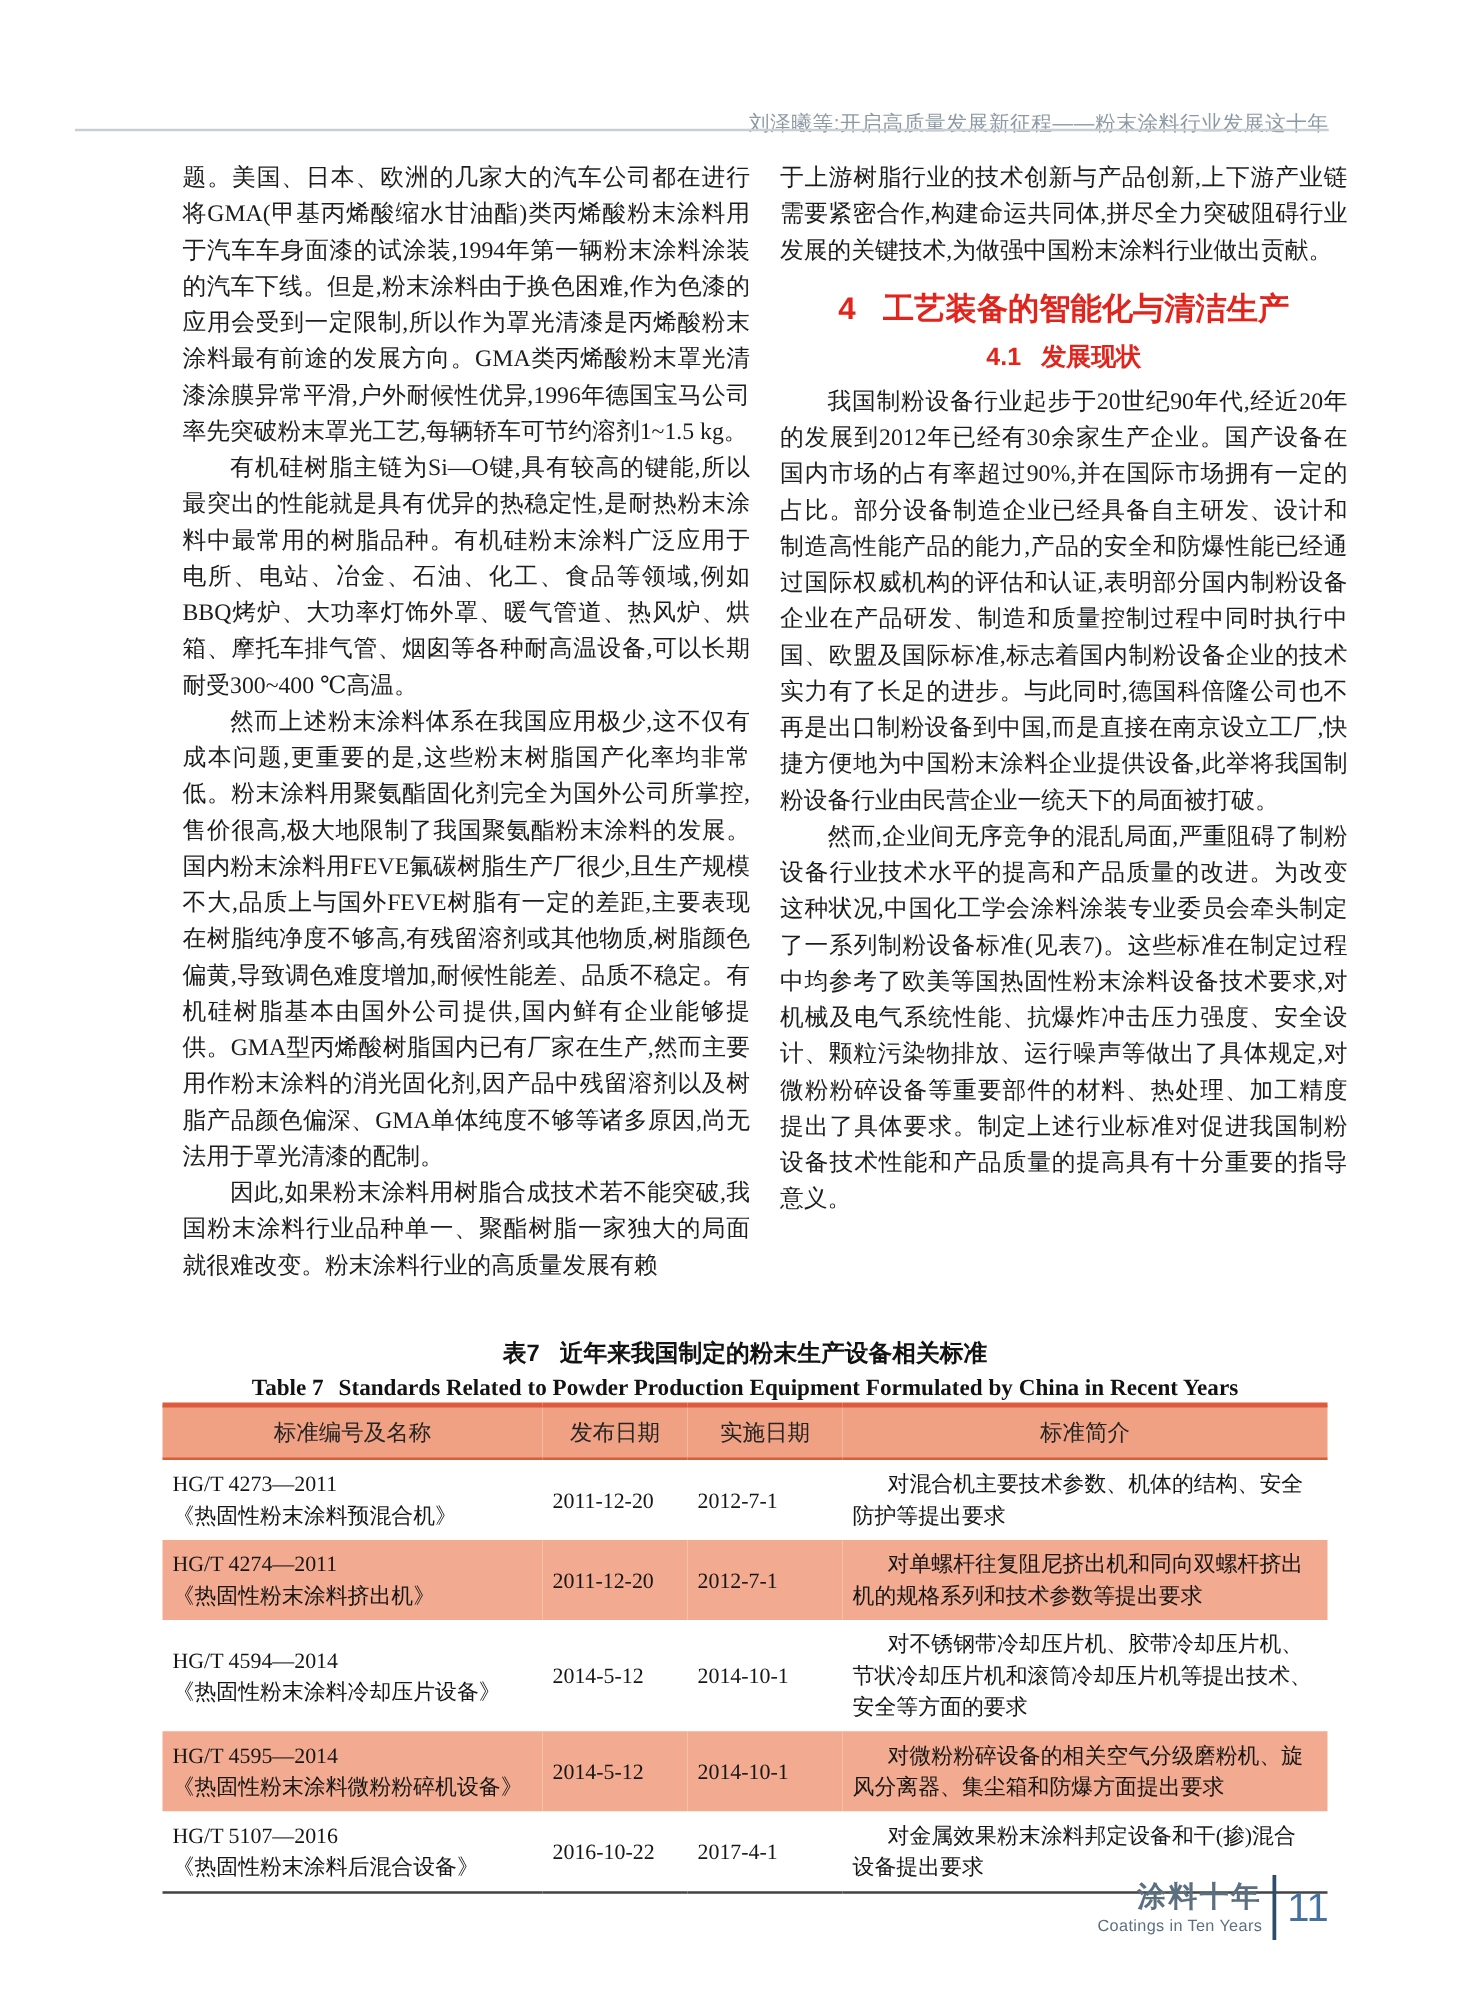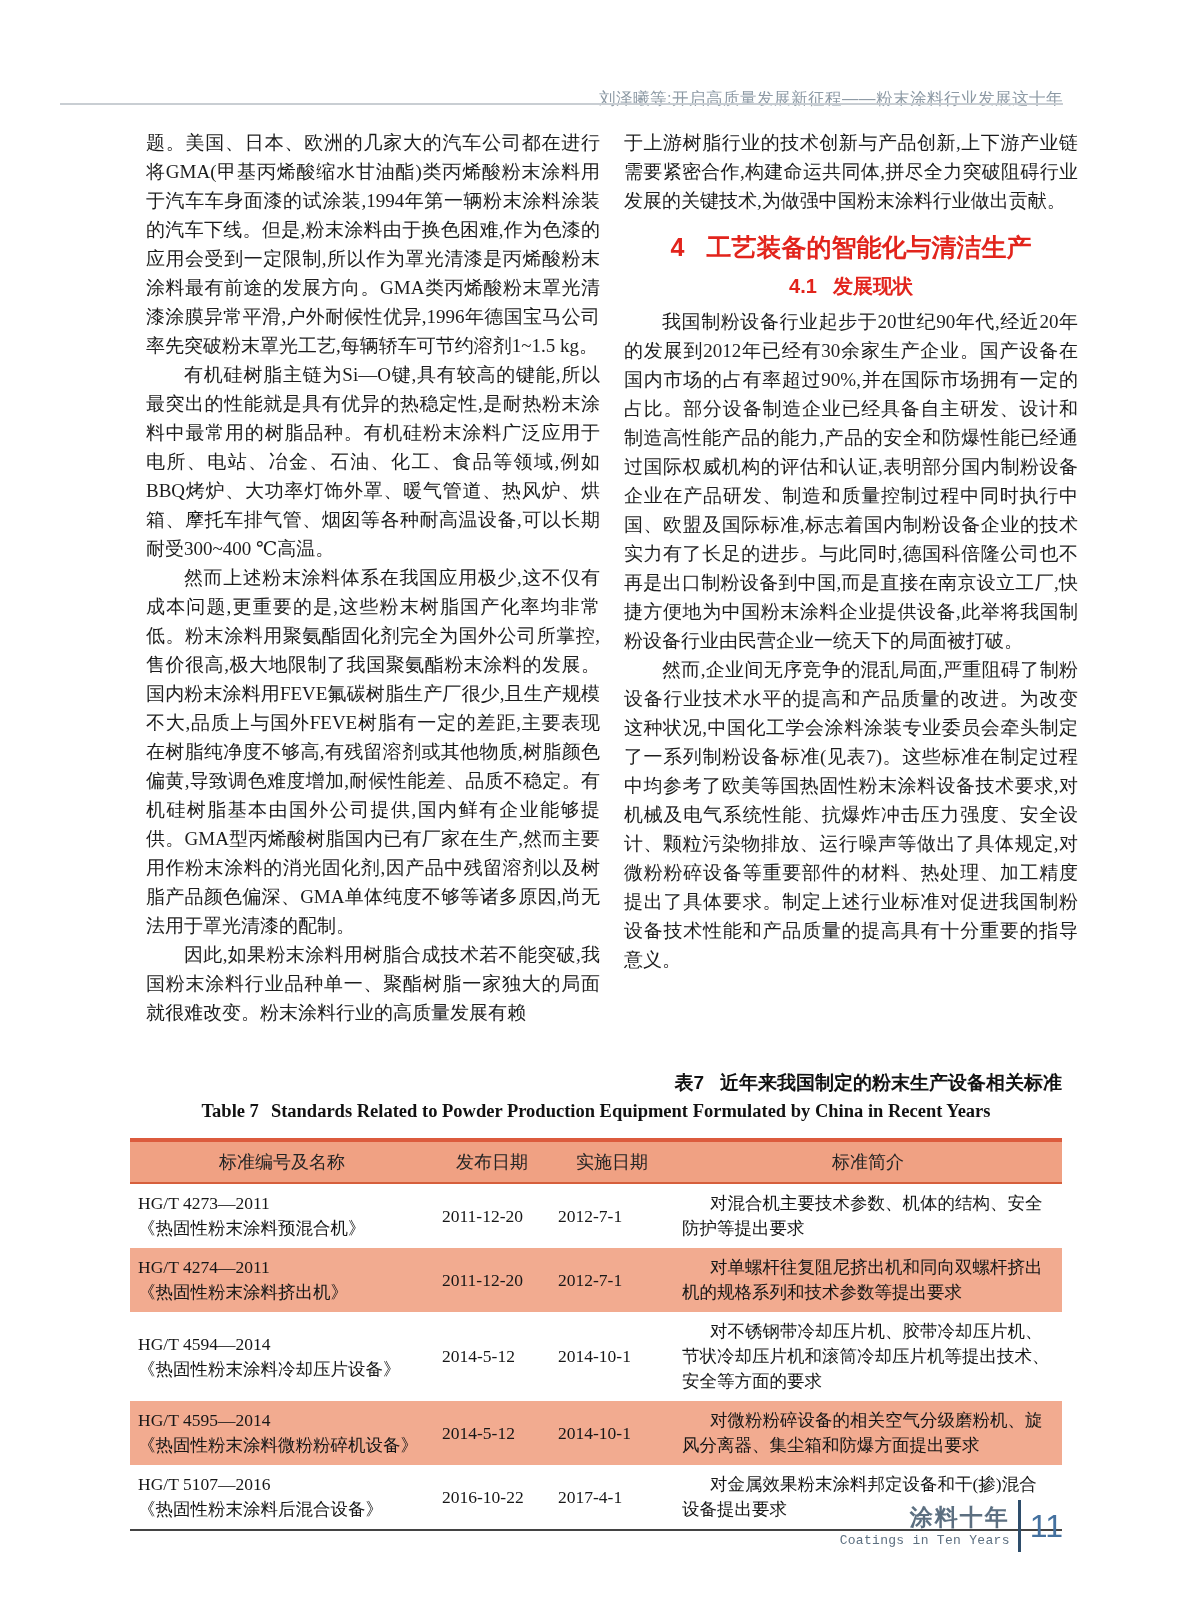--- a/index.html
+++ b/index.html
@@ -39,33 +39,33 @@
   h2.section .hnum{margin-right:22px;}
   h3.subsection{
     font-family:"Liberation Sans","DejaVu Sans",sans-serif;
     color:#e2241c;font-size:20px;font-weight:bold;
     margin:0 0 8px 0;line-height:26px;text-align:center;
   }
   h3.subsection .hnum{margin-right:16px;}
   
   .table-block{position:absolute;left:130px;top:1070px;width:932px;}
   .tbl-caption-cn{
-    text-align:right;
+    text-align:center;
     font-family:"Liberation Sans","DejaVu Sans",sans-serif;
     font-weight:bold;font-size:19px;color:#121212;
   }
   .tbl-caption-cn .cap-label{margin-right:16px;}
   .tbl-caption-en{
     text-align:center;margin-top:5px;
     font-family:"Liberation Serif","DejaVu Serif",serif;
     font-weight:bold;font-size:18.5px;color:#121212;
   }
   .tbl-caption-en .cap-label{margin-right:12px;}
   table.std{
-    width:100%;margin-top:16px;border-collapse:collapse;
+    width:100%;margin-top:0;border-collapse:collapse;
     border-top:4px solid #dc5b3d;
     border-bottom:2px solid #434343;
   }
   table.std th{
     background:#f0a183;
     font-family:"Liberation Sans","DejaVu Sans",sans-serif;
     font-weight:normal;font-size:18px;color:#242424;
     padding:8px 6px;border-bottom:2px solid #d65f3c;
   }
   table.std td{
@@ -83,21 +83,21 @@
   .footer{
     position:absolute;top:1500px;right:124px;
     display:flex;align-items:center;
   }
   .brand{text-align:right;color:#5c6f80;margin-right:8px;}
   .brand-cn{
     font-family:"Liberation Sans","DejaVu Sans",sans-serif;
     font-weight:bold;font-size:23px;letter-spacing:2px;line-height:24px;
   }
   .brand-en{
-    font-family:Liberation Mono, monospace;
+    font-family:Liberation Sans, sans-serif;
     font-size:13px;margin-top:4px;letter-spacing:.3px;
   }
   .footer-bar{width:3px;height:52px;background:#2e4d6b;margin-right:9px;}
   .page-num{
     font-family:Liberation Sans, sans-serif;
     font-size:32px;color:#44719f;line-height:52px;
     align-self:flex-end;
   }
 </style>
 </head>

